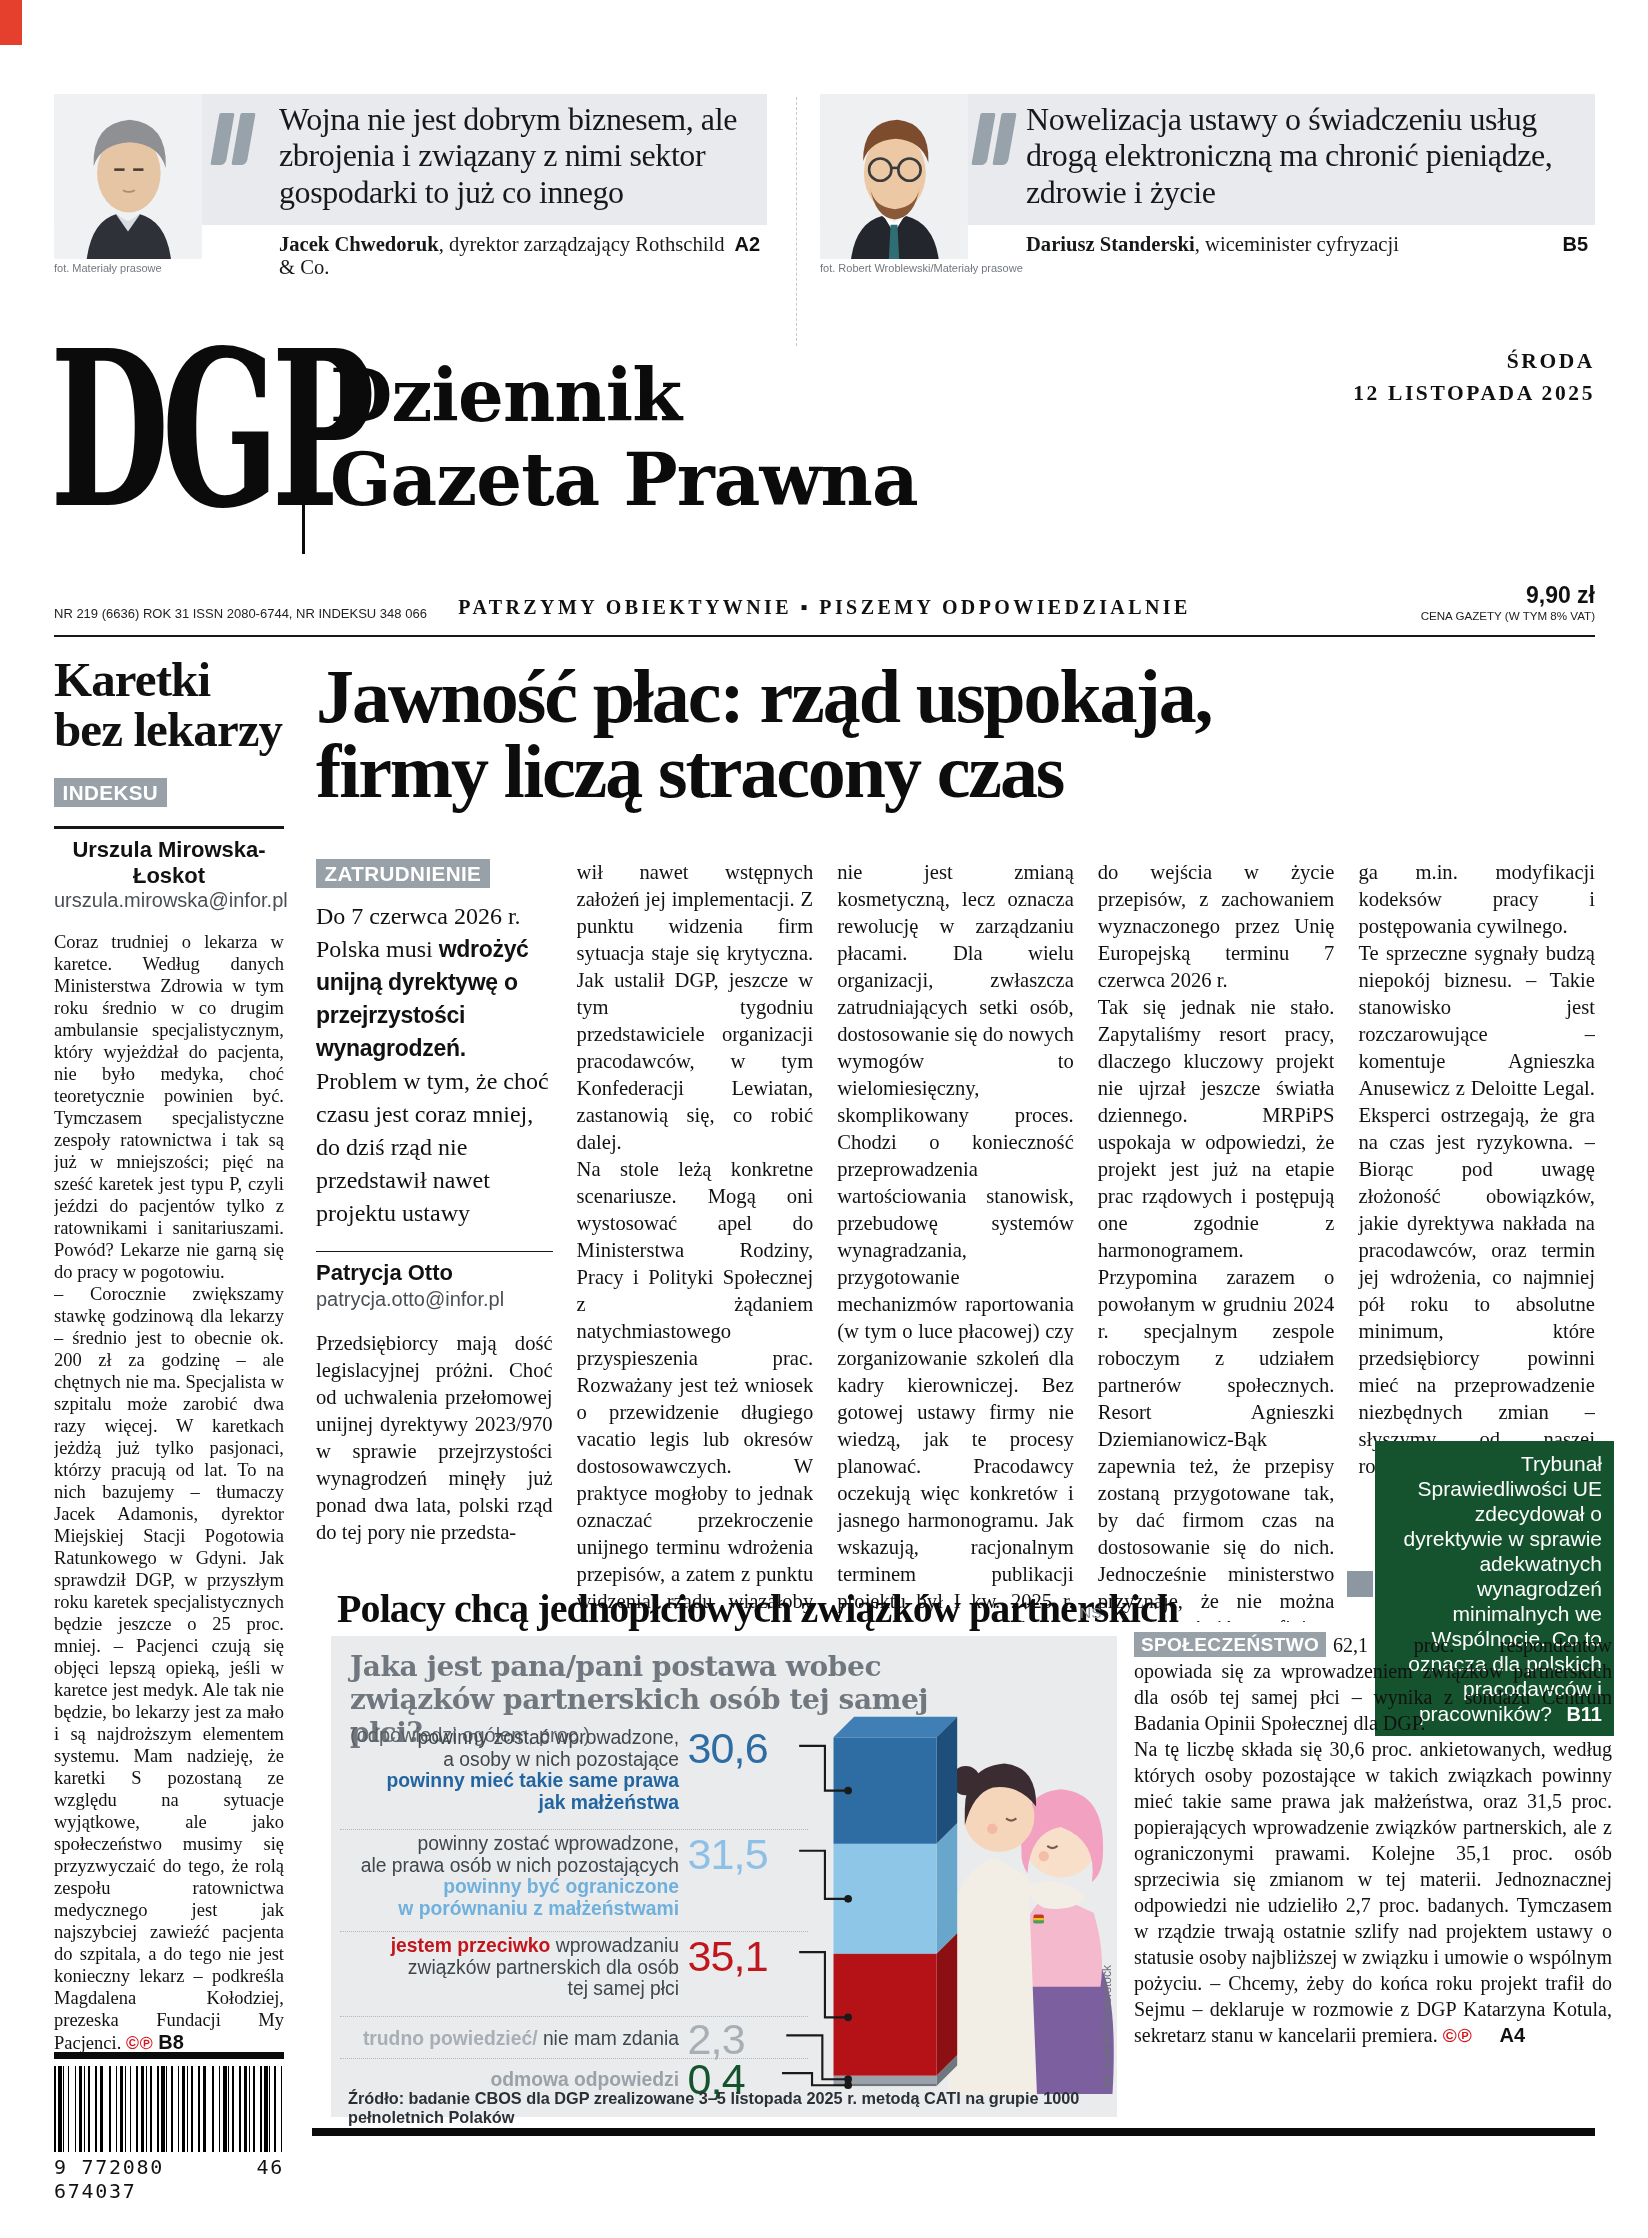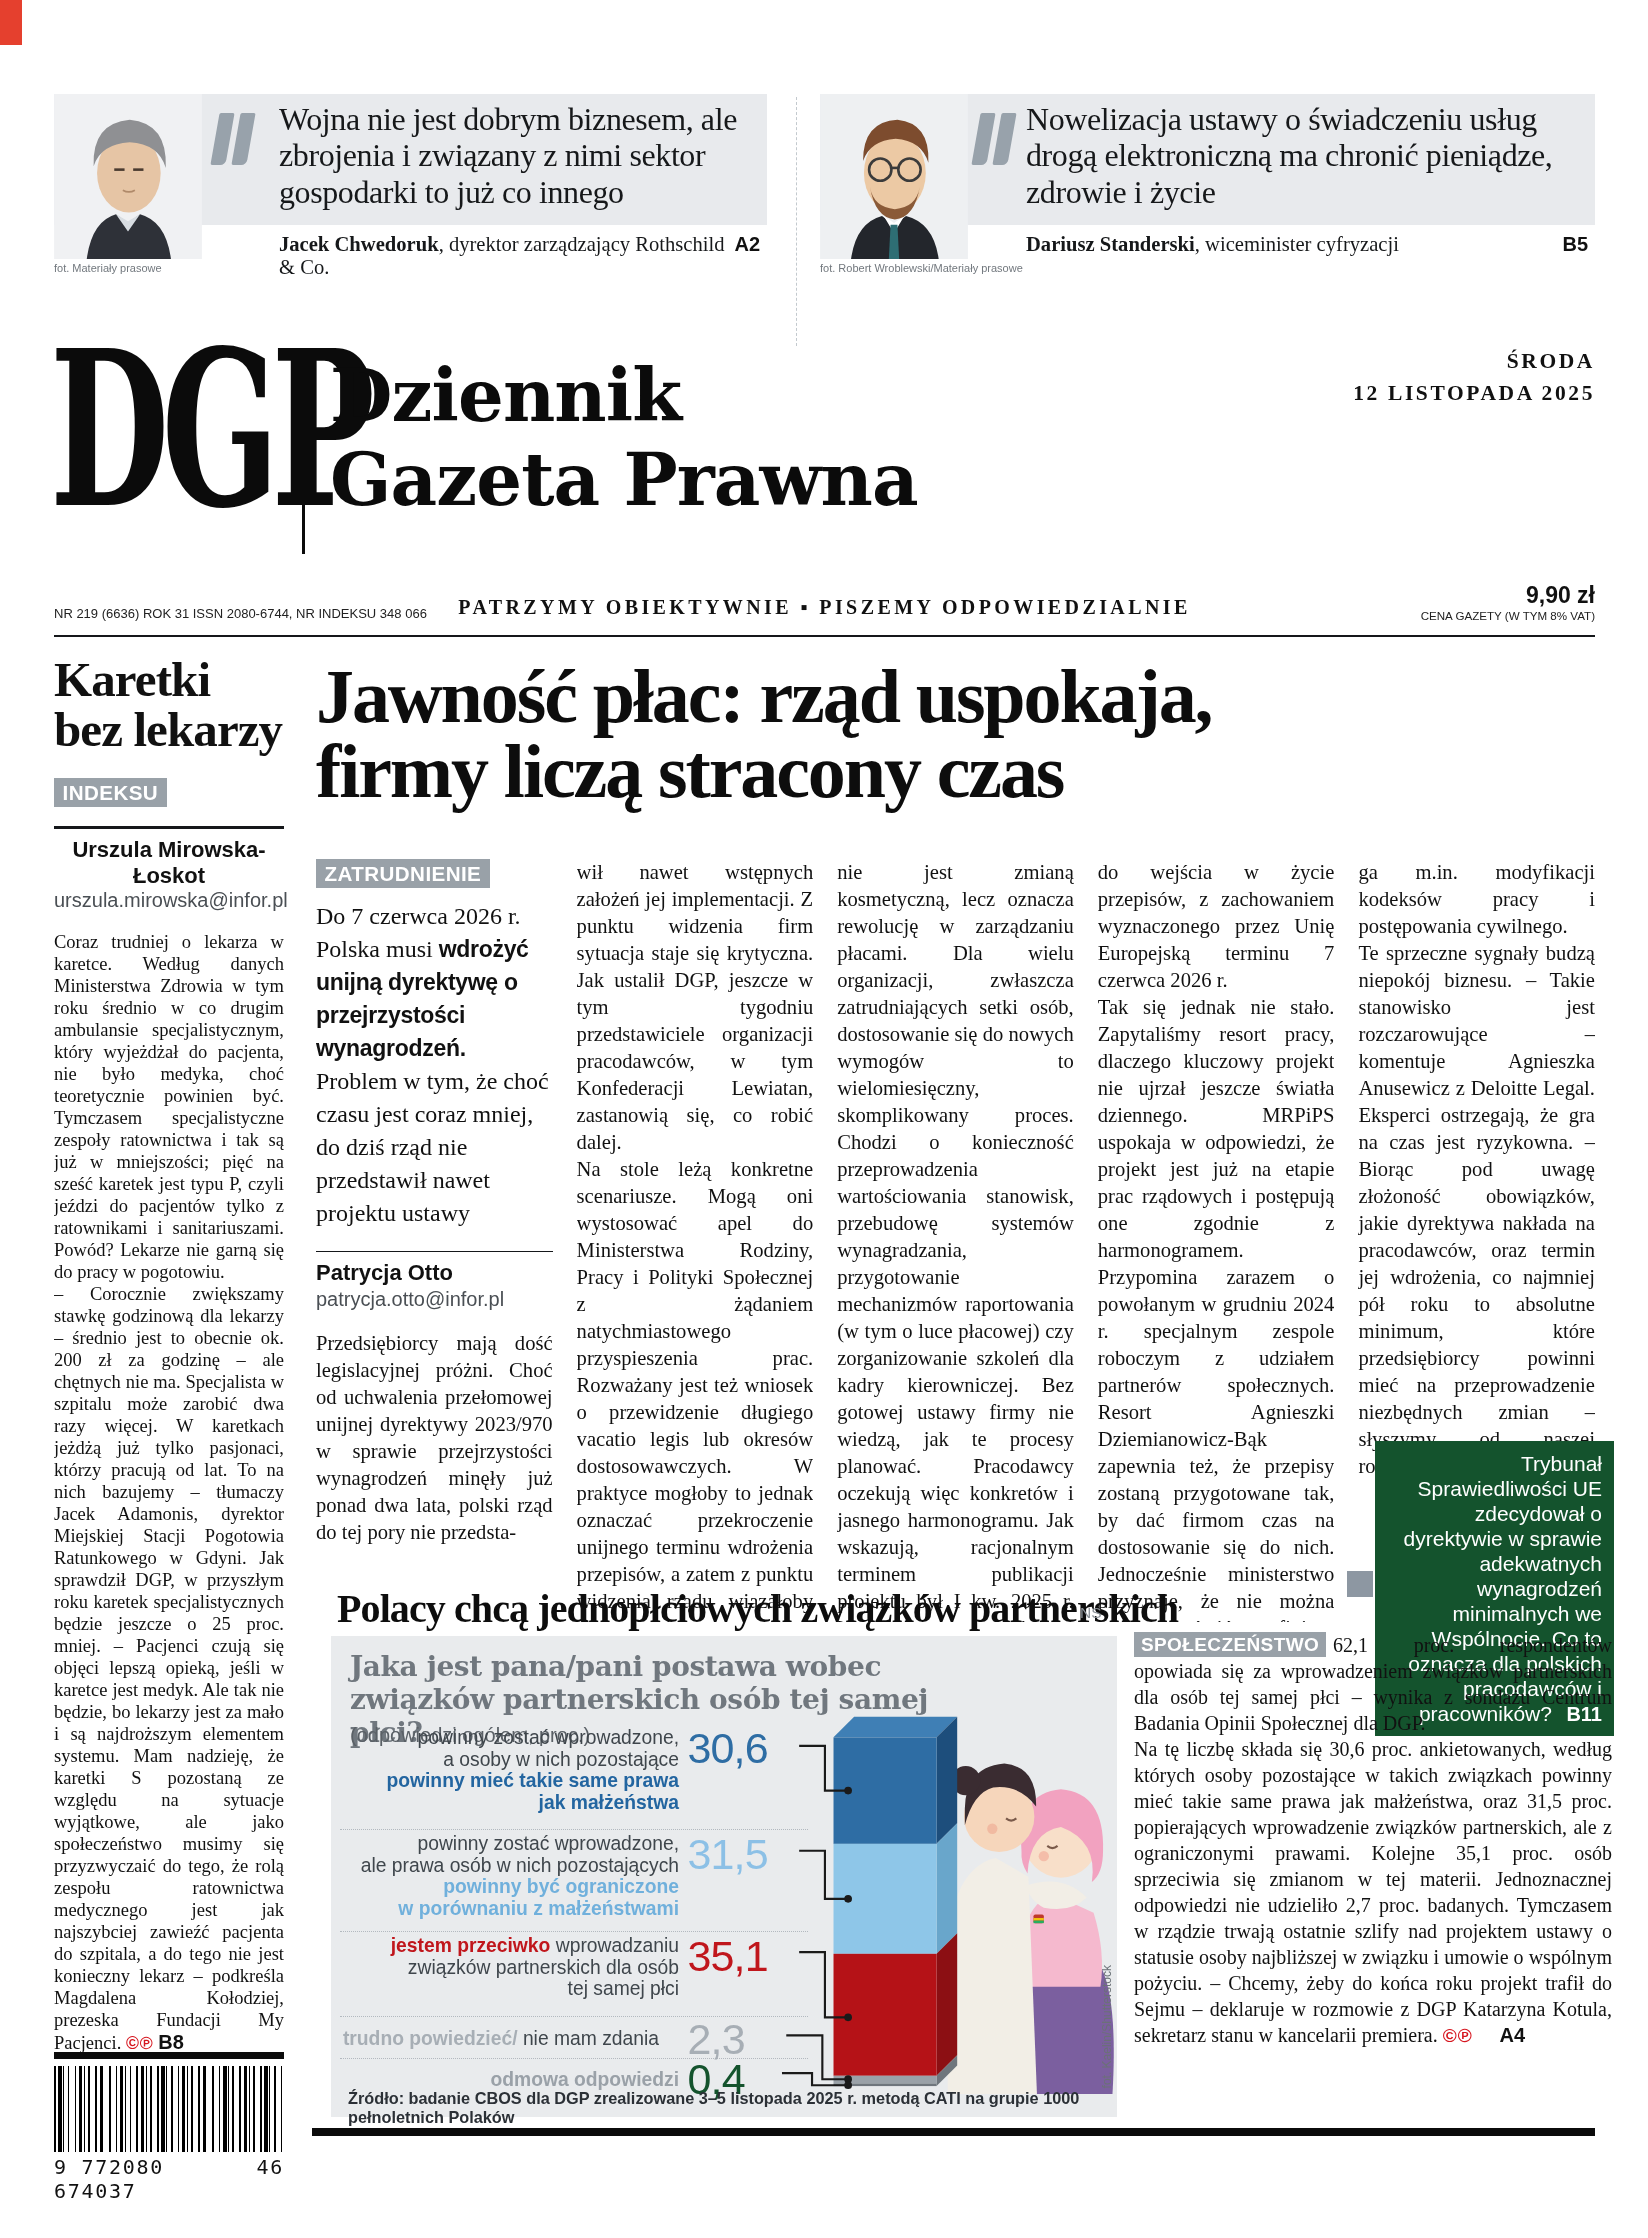--- a/index.html
+++ b/index.html
@@ -291,21 +291,21 @@
 </span><b class="b2 pre">powinny być ograniczone
 w porównaniu z małżeństwami</b></div>
         <div class="c-num n2">31,5</div>
       </div>
       <div class="crow" style="height:84px;">
         <div class="c-label pre"><b class="b3 pre">jestem przeciwko</b><span class="pre"> wprowadzaniu
 związków partnerskich dla osób
 tej samej płci</span></div>
         <div class="c-num n3">35,1</div>
       </div>
-      <div class="crow center" style="height:41px;gap:20px;">
+      <div class="crow center" style="height:41px;">
         <div class="c-label"><b class="b4">trudno powiedzieć/</b><span> nie mam zdania</span></div>
         <div class="c-num n4">2,3</div>
       </div>
       <div class="crow center" style="height:38px;">
         <div class="c-label"><b class="b5c">odmowa odpowiedzi</b></div>
         <div class="c-num n5">0,4</div>
       </div>
     </div>
 
     <div class="abs c-src" style="left:17px;top:453px;width:764px;">Źródło: badanie CBOS dla DGP zrealizowane 3–5 listopada 2025 r. metodą CATI na grupie 1000 pełnoletnich Polaków</div>

